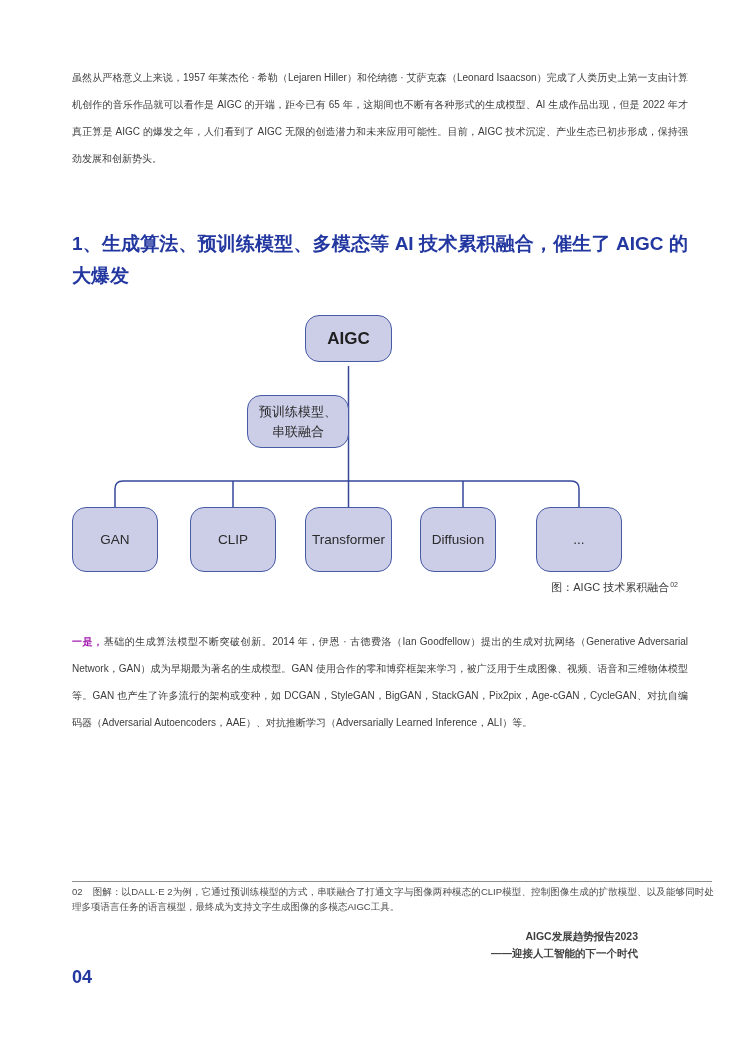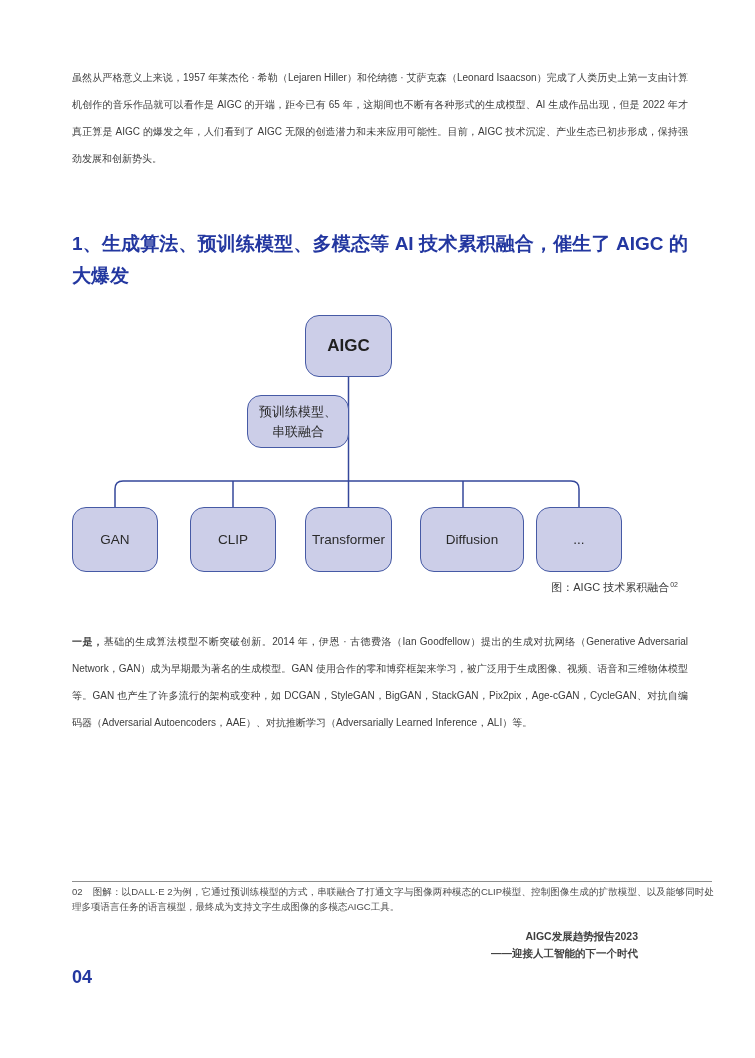--- a/index.html
+++ b/index.html
@@ -11,40 +11,40 @@
     font-family:"Liberation Sans","DejaVu Sans",sans-serif;
     color:#3c3c3c;
   }
   .body-text{
     position:absolute;left:72px;width:616px;margin:0;
     font-size:10px;line-height:27px;text-align:justify;
     color:#3c3c3c;
   }
   .para1{top:64px;}
   .para2{top:628px;}
-  .para2 strong{font-weight:bold;color:#404040;}
+  .para2 strong{font-weight:bold;color:#a21caf;}
   .heading{
     position:absolute;left:72px;top:228px;width:616px;margin:0;
     font-size:19px;line-height:32px;font-weight:bold;
     color:#2337a0;text-align:justify;
   }
   .connectors{position:absolute;left:0;top:0;pointer-events:none;}
   .node{
     position:absolute;box-sizing:border-box;
     background:#ccCEe8;border:1.4px solid #465aa5;border-radius:14px;
     display:flex;align-items:center;justify-content:center;
     flex-direction:column;color:#2a2a2a;font-size:13.5px;
   }
-  .node.root{left:305px;top:315px;width:87px;height:62px;font-size:17px;font-weight:bold;color:#1f1f1f;}
+  .node.root{left:305px;top:315px;width:87px;height:47px;font-size:17px;font-weight:bold;color:#1f1f1f;}
   .node.middle{left:247px;top:395px;width:102px;height:53px;line-height:20px;font-size:13px;font-family:Liberation Serif, serif;}
   .leaf{top:507px;height:65px;}
   .leaf-0{left:72px;width:86px;}
   .leaf-1{left:190px;width:86px;text-align:center;}
   .leaf-2{left:305px;width:87px;}
-  .leaf-3{left:420px;width:104px;}
+  .leaf-3{left:420px;width:76px;}
   .leaf-4{left:536px;width:86px;}
   .caption{
     position:absolute;right:77px;top:577px;
     font-size:11px;line-height:16px;color:#3b3b3b;white-space:nowrap;
   }
   .caption .sup{font-size:7px;vertical-align:4px;margin-left:1px;}
   .fn-rule{
     position:absolute;left:72px;top:881px;width:640px;height:1px;
     background:#8f8f8f;
   }

